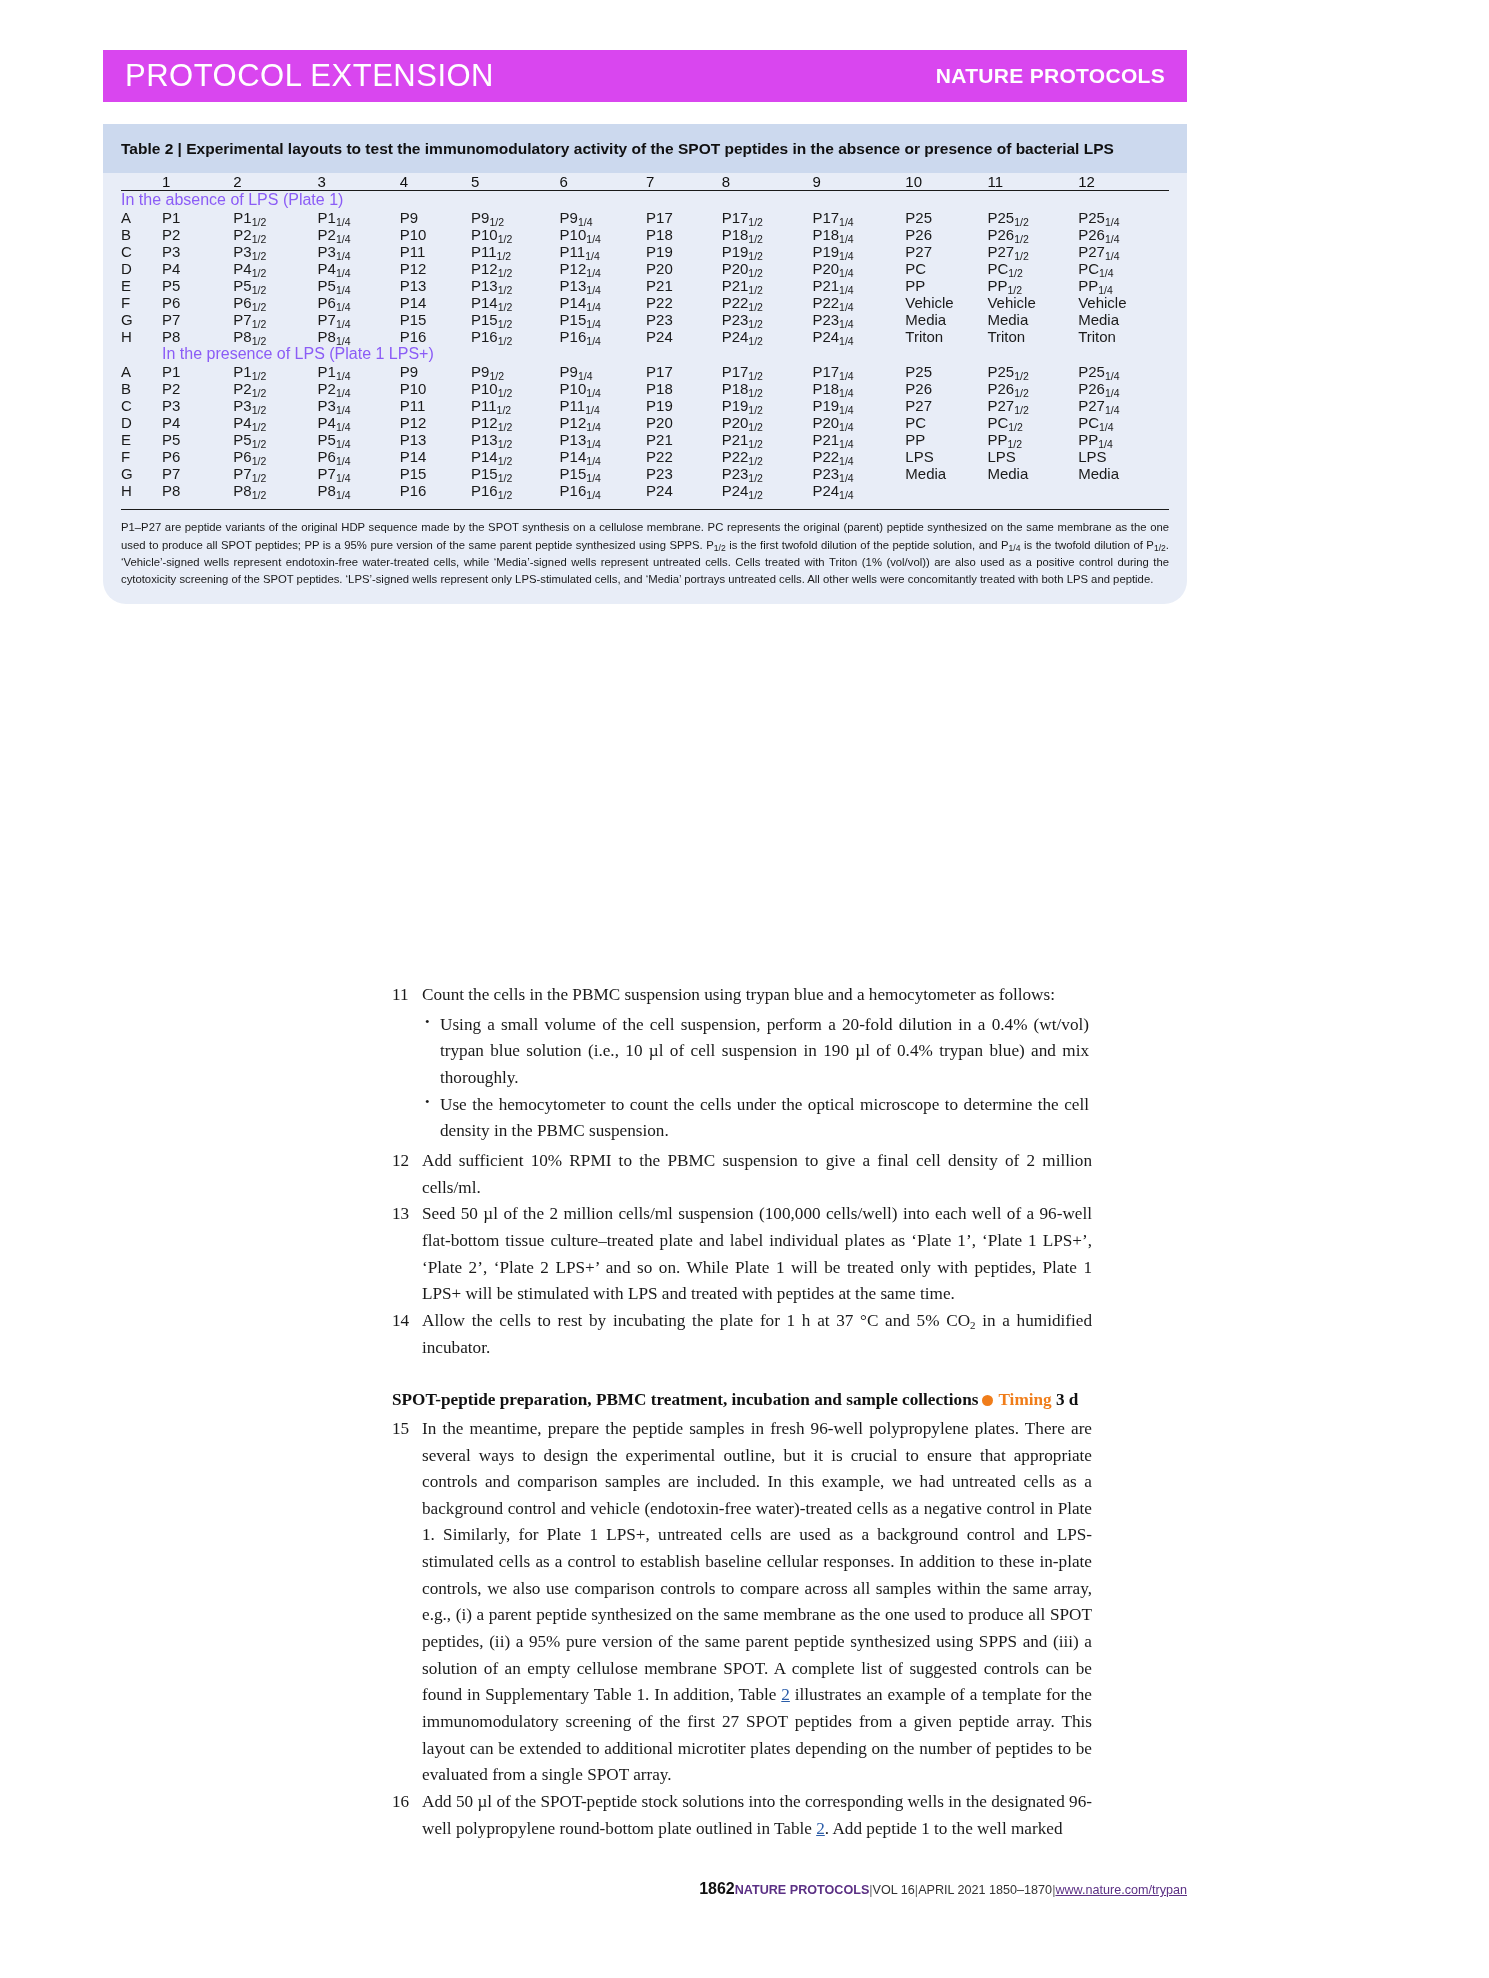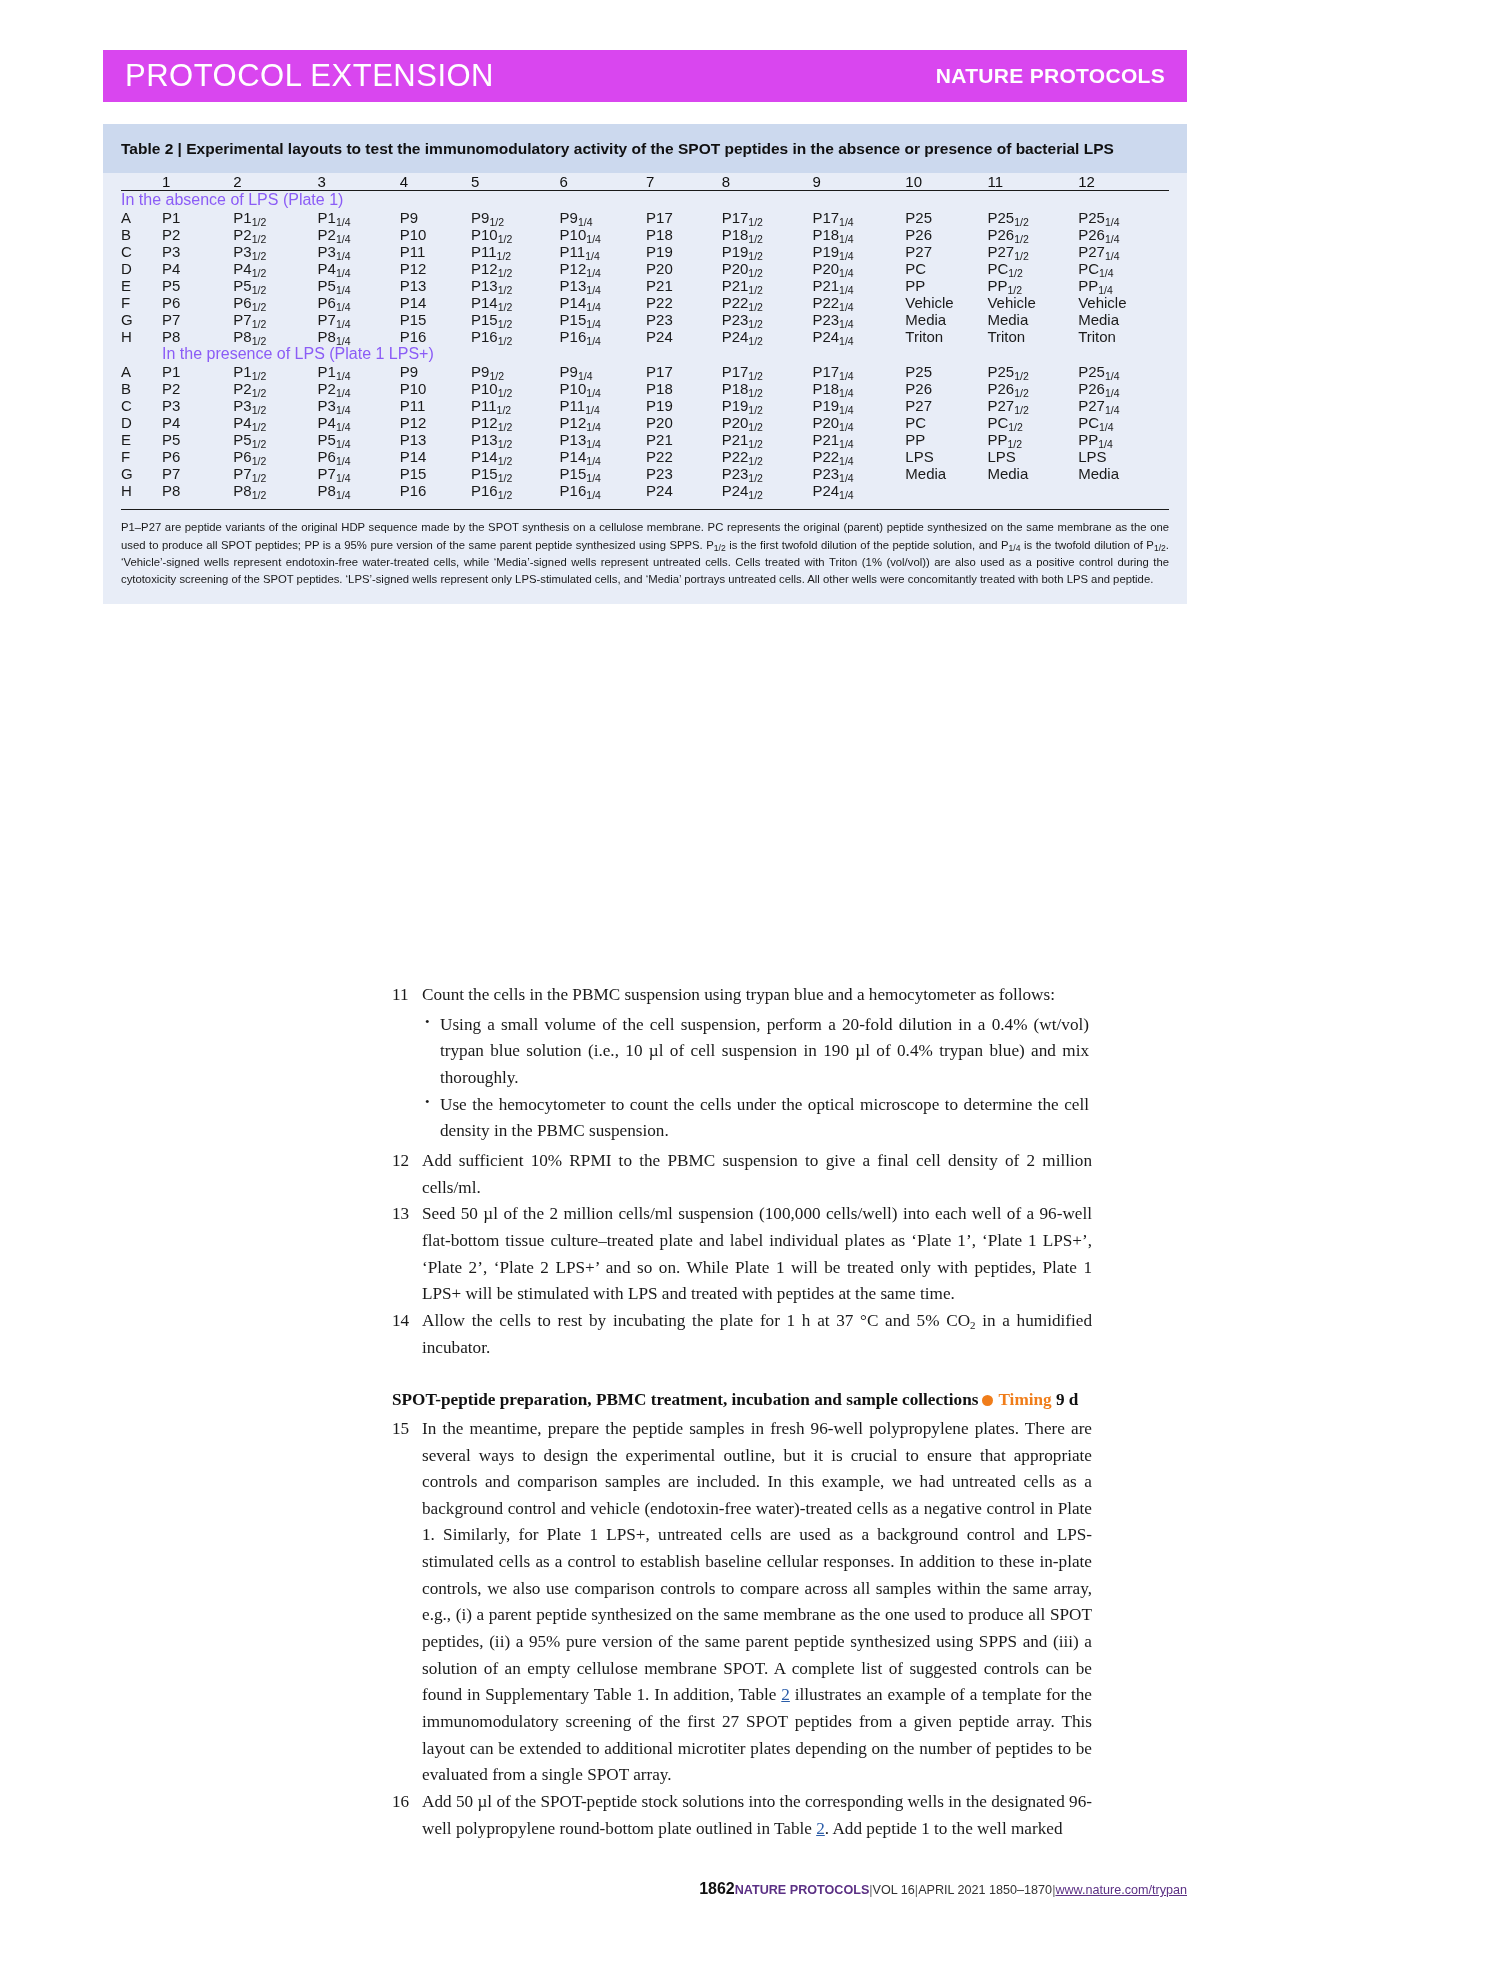--- a/index.html
+++ b/index.html
@@ -52,20 +52,21 @@
   }
 
   
   .table-box {
     position: absolute;
     left: 103px;
     top: 124px;
     width: 1084px;
     background: #e8edf7;
     box-sizing: border-box;
+    border-radius: 23px;
   }
   .table-title-area {
     background: #ccd9ee;
     padding: 14px 18px 14px 18px;
   }
   .table-title {
     font-family: "Liberation Sans", sans-serif;
     font-size: 15.5px;
     font-weight: bold;
     line-height: 1.38;
@@ -587,21 +588,21 @@
     </div>
 
     <div class="step">
       <div class="step-num">14</div>
       <div class="step-text">
         <span>Allow the cells to rest by incubating the plate for 1 h at 37 °C and 5% CO</span><sub class="sm">2</sub><span> in a humidified incubator.</span>
       </div>
     </div>
 
     <div class="sec-heading">
-      <span>SPOT-peptide preparation, PBMC treatment, incubation and sample collections</span><span class="timing-dot"></span><span class="timing-word">Timing</span> <span>9 d</span>
+      <span>SPOT-peptide preparation, PBMC treatment, incubation and sample collections</span><span class="timing-dot"></span><span class="timing-word">Timing</span> <span>3 d</span>
     </div>
 
     <div class="step">
       <div class="step-num">15</div>
       <div class="step-text">
         <span>In the meantime, prepare the peptide samples in fresh 96-well polypropylene plates. There are several ways to design the experimental outline, but it is crucial to ensure that appropriate controls and comparison samples are included. In this example, we had untreated cells as a background control and vehicle (endotoxin-free water)-treated cells as a negative control in Plate 1. Similarly, for Plate 1 LPS+, untreated cells are used as a background control and LPS-stimulated cells as a control to establish baseline cellular responses. In addition to these in-plate controls, we also use comparison controls to compare across all samples within the same array, e.g., (i) a parent peptide synthesized on the same membrane as the one used to produce all SPOT peptides, (ii) a 95% pure version of the same parent peptide synthesized using SPPS and (iii) a solution of an empty cellulose membrane SPOT. A complete list of suggested controls can be found in Supplementary Table 1. In addition, Table </span><a class="reflink" href="#">2</a><span> illustrates an example of a template for the immunomodulatory screening of the first 27 SPOT peptides from a given peptide array. This layout can be extended to additional microtiter plates depending on the number of peptides to be evaluated from a single SPOT array.</span>
       </div>
     </div>
 
     <div class="step">

